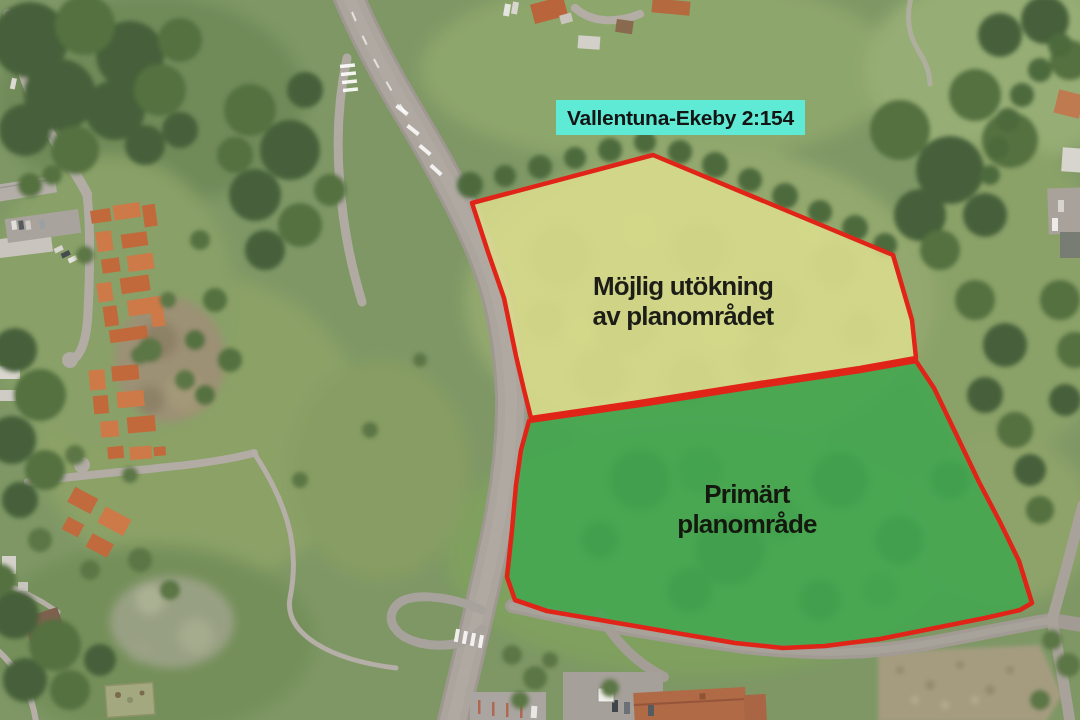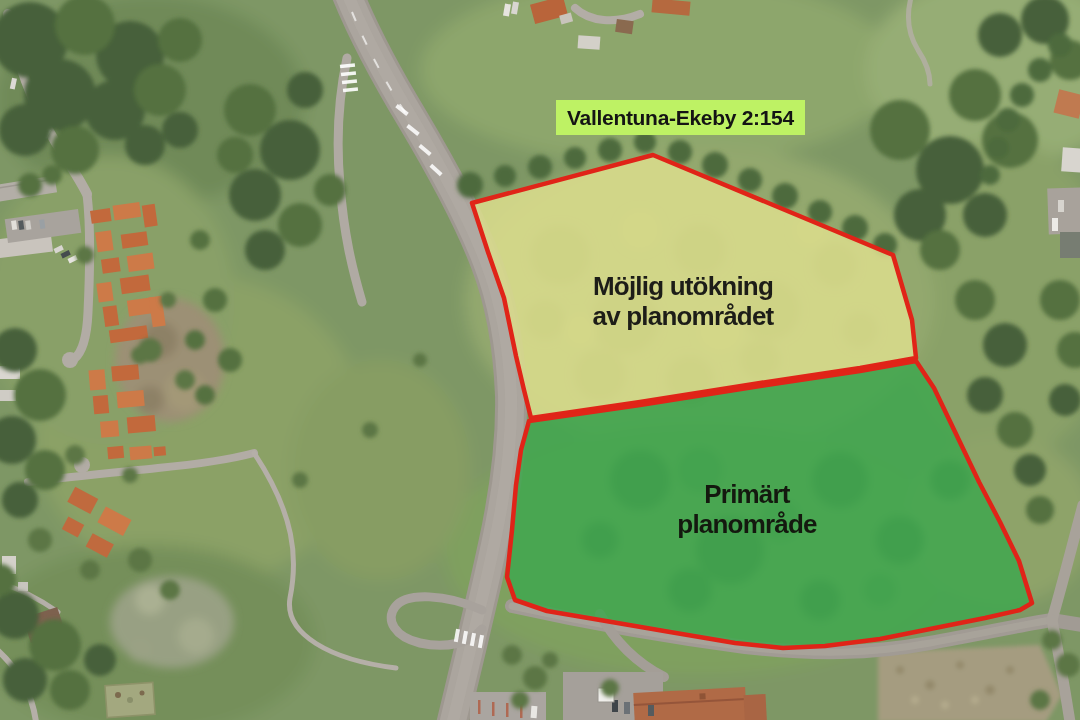--- a/index.html
+++ b/index.html
@@ -4,21 +4,21 @@
 <style>
   html,body{margin:0;padding:0;background:#222;}
   .stage{
     position:relative;width:1080px;height:720px;overflow:hidden;
     font-family:"Liberation Sans","DejaVu Sans",sans-serif;
     background:#7e9765;
   }
   .stage svg{position:absolute;inset:0;display:block;}
   .title-label{
     position:absolute;left:556px;top:100px;
-    background:#bef264;color:#141414;
+    background:#5eead4;color:#141414;
     font-size:21px;font-weight:700;letter-spacing:-0.3px;
     padding:6px 11px;line-height:1.1;white-space:nowrap;
   }
   .area-label{
     font-weight:700;font-size:26px;letter-spacing:-0.8px;
     text-anchor:middle;
   }
 </style>
 </head>
 <body>

